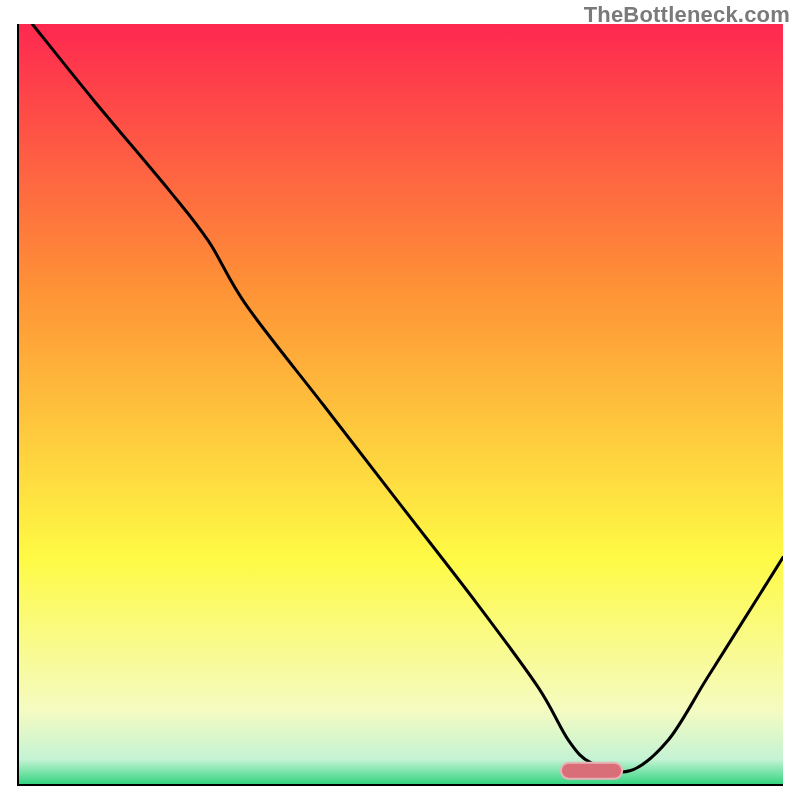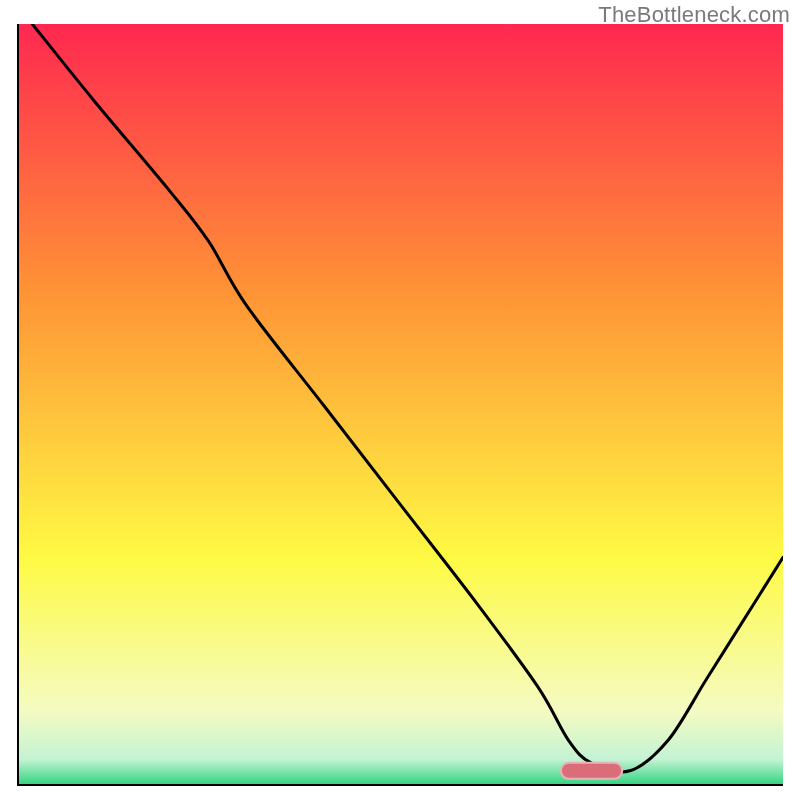--- a/index.html
+++ b/index.html
@@ -10,21 +10,21 @@
     background: #ffffff;
     font-family: Arial, Helvetica, sans-serif;
     position: relative;
     overflow: hidden;
   }
   .watermark {
     position: absolute;
     top: 2px;
     right: 10px;
     font-size: 22px;
-    font-weight: 400;
+    font-weight: 700;
     color: #7a7a7a;
     z-index: 5;
     letter-spacing: 0.2px;
   }
   .plot {
     position: absolute;
     left: 17px;
     top: 24px;
     width: 766px;
     height: 762px;

